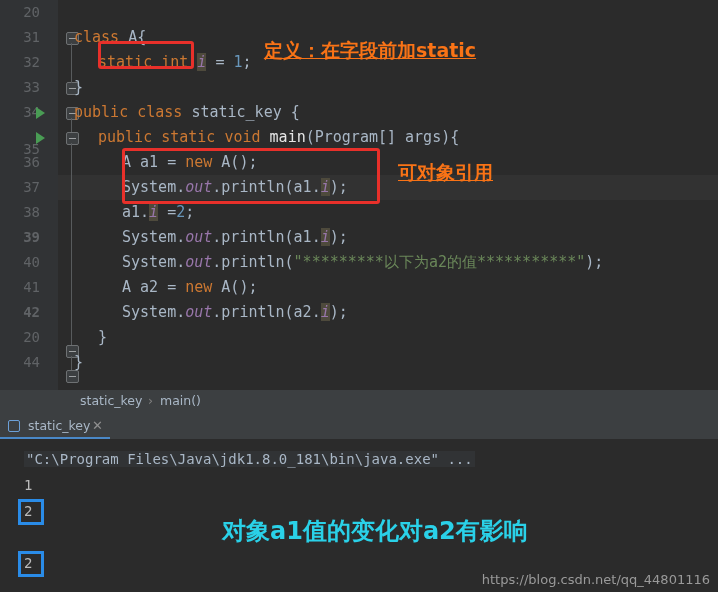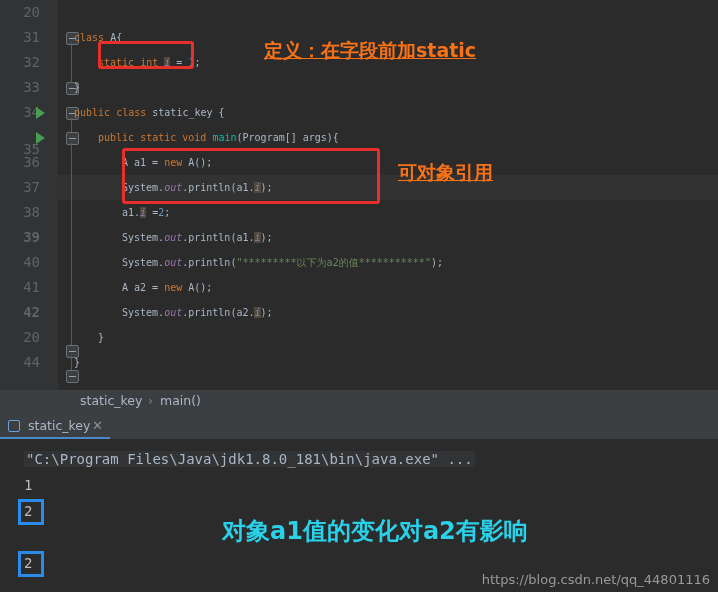--- a/index.html
+++ b/index.html
@@ -37,29 +37,29 @@
     width: 40px;
     text-align: right;
     color: #606366;
     font-size: 14px;
     font-family: "DejaVu Sans Mono", monospace;
   }
   .code {
     position: absolute;
     left: 74px;
     color: #a9b7c6;
-    font-size: 10px;
+    font-size: 15px;
     font-family: "DejaVu Sans Mono", monospace;
     white-space: pre;
   }
   .kw { color: #cc7832; }
   .str { color: #6a8759; }
   .static-fld { color: #9876aa; font-style: italic; background: #4e4a3c; }
   .num { color: #6897bb; }
-  .mname { color: #14b8a6; }
+  .mname { color: #e5e5e5; }
   .sout { color: #9876aa; font-style: italic; }
   .plain { color: #a9b7c6; }
 
   
   .fold {
     position: absolute;
     width: 11px; height: 11px;
     border: 1px solid #6e7173;
     background: #3c3f41;
     border-radius: 2px;

